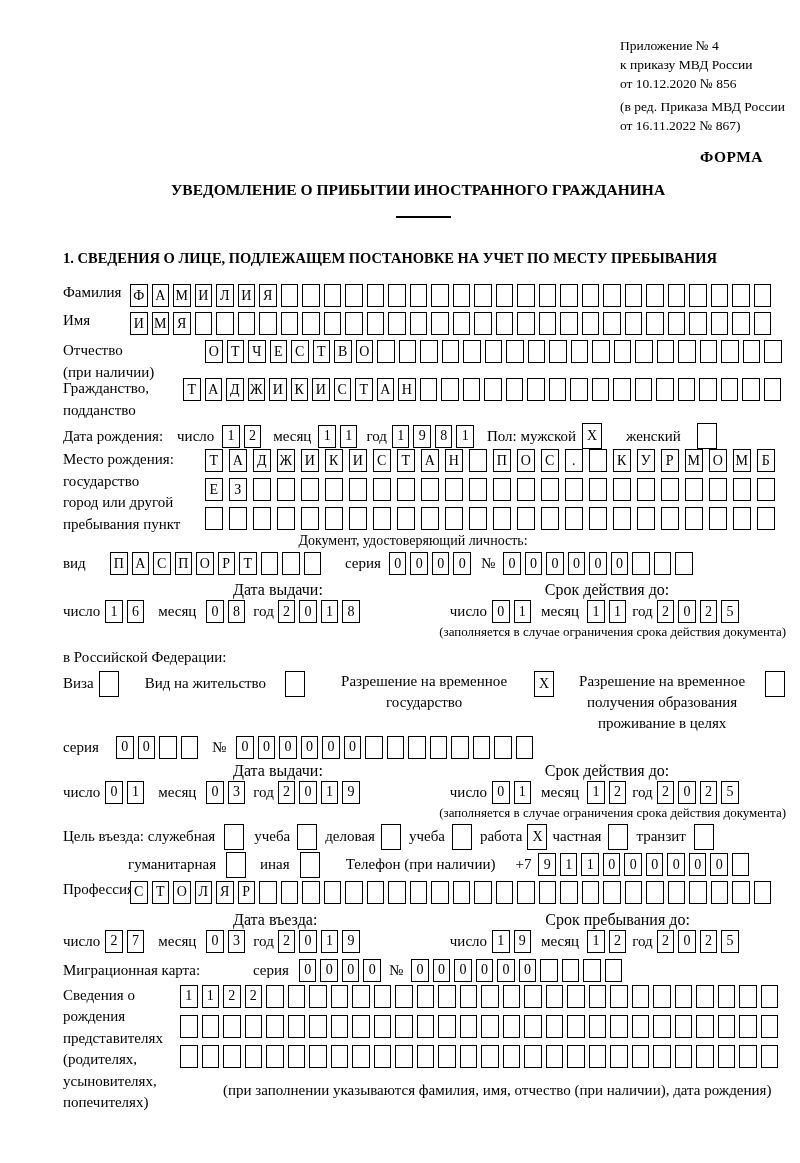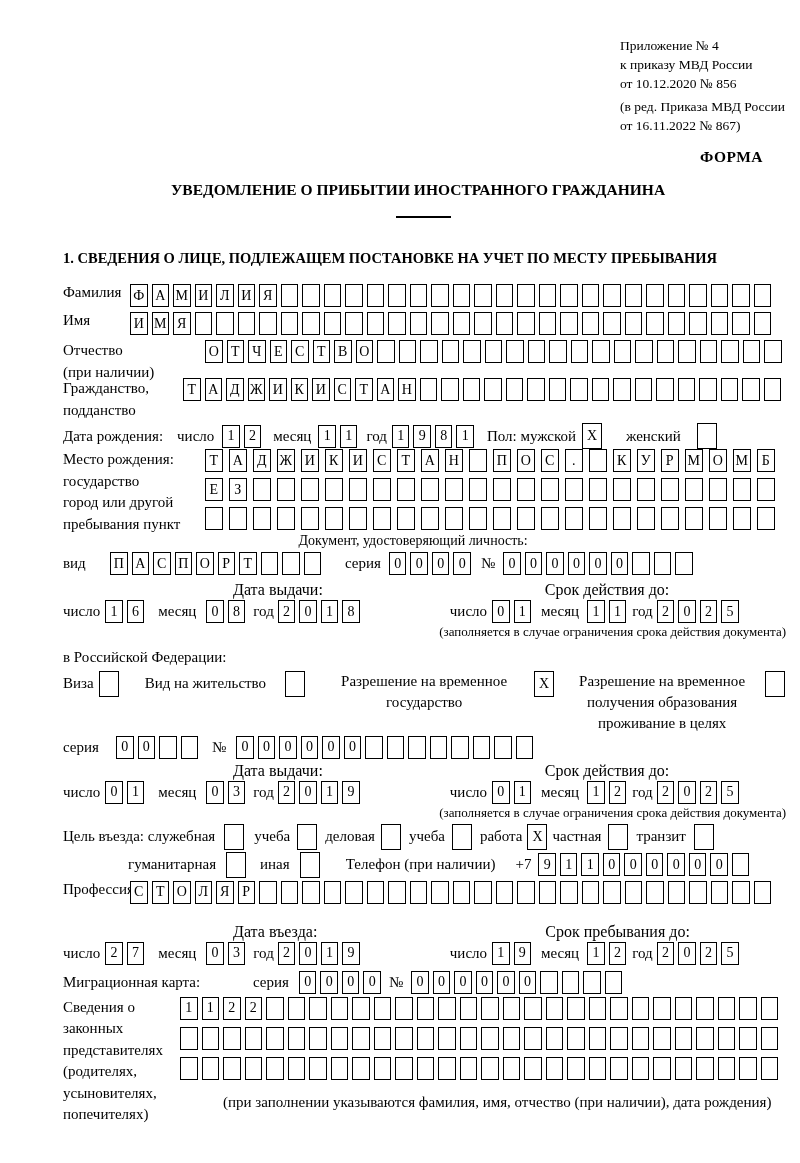--- a/index.html
+++ b/index.html
@@ -594,21 +594,21 @@
         <div class="cell"></div>
         <div class="cell"></div>
         <div class="cell"></div>
         <div class="cell"></div>
         <div class="cell"></div>
         <div class="cell"></div>
         <div class="cell"></div>
       </div>
   </div>
 
-  <div class="dheads" style="margin-top:19px">
+  <div class="dheads" style="margin-top:7px">
     <span style="margin-left:170px">Дата въезда:</span>
     <span style="margin-left:228px">Срок пребывания до:</span>
   </div>
   <div class="crow" style="margin-top:1px">
     <span>число</span>
     <div class="cells" style="margin-left:5px">
         <div class="cell">2</div>
         <div class="cell">7</div>
       </div>
     <span style="margin-left:14px">месяц</span>
@@ -662,21 +662,21 @@
         <div class="cell"></div>
         <div class="cell"></div>
         <div class="cell"></div>
         <div class="cell"></div>
       </div>
   </div>
 
   <div class="frow" style="margin-top:3px">
     <div class="flabel stack" style="width:117px">
       <div>Сведения о</div>
-      <div>законных</div>
+      <div>рождения</div>
       <div>представителях</div>
       <div>(родителях,</div>
       <div>усыновителях,</div>
       <div>попечителях)</div>
     </div>
     <div class="vgap" style="gap:7px">
       <div class="cells">
           <div class="cell">1</div>
           <div class="cell">1</div>
           <div class="cell">2</div>

